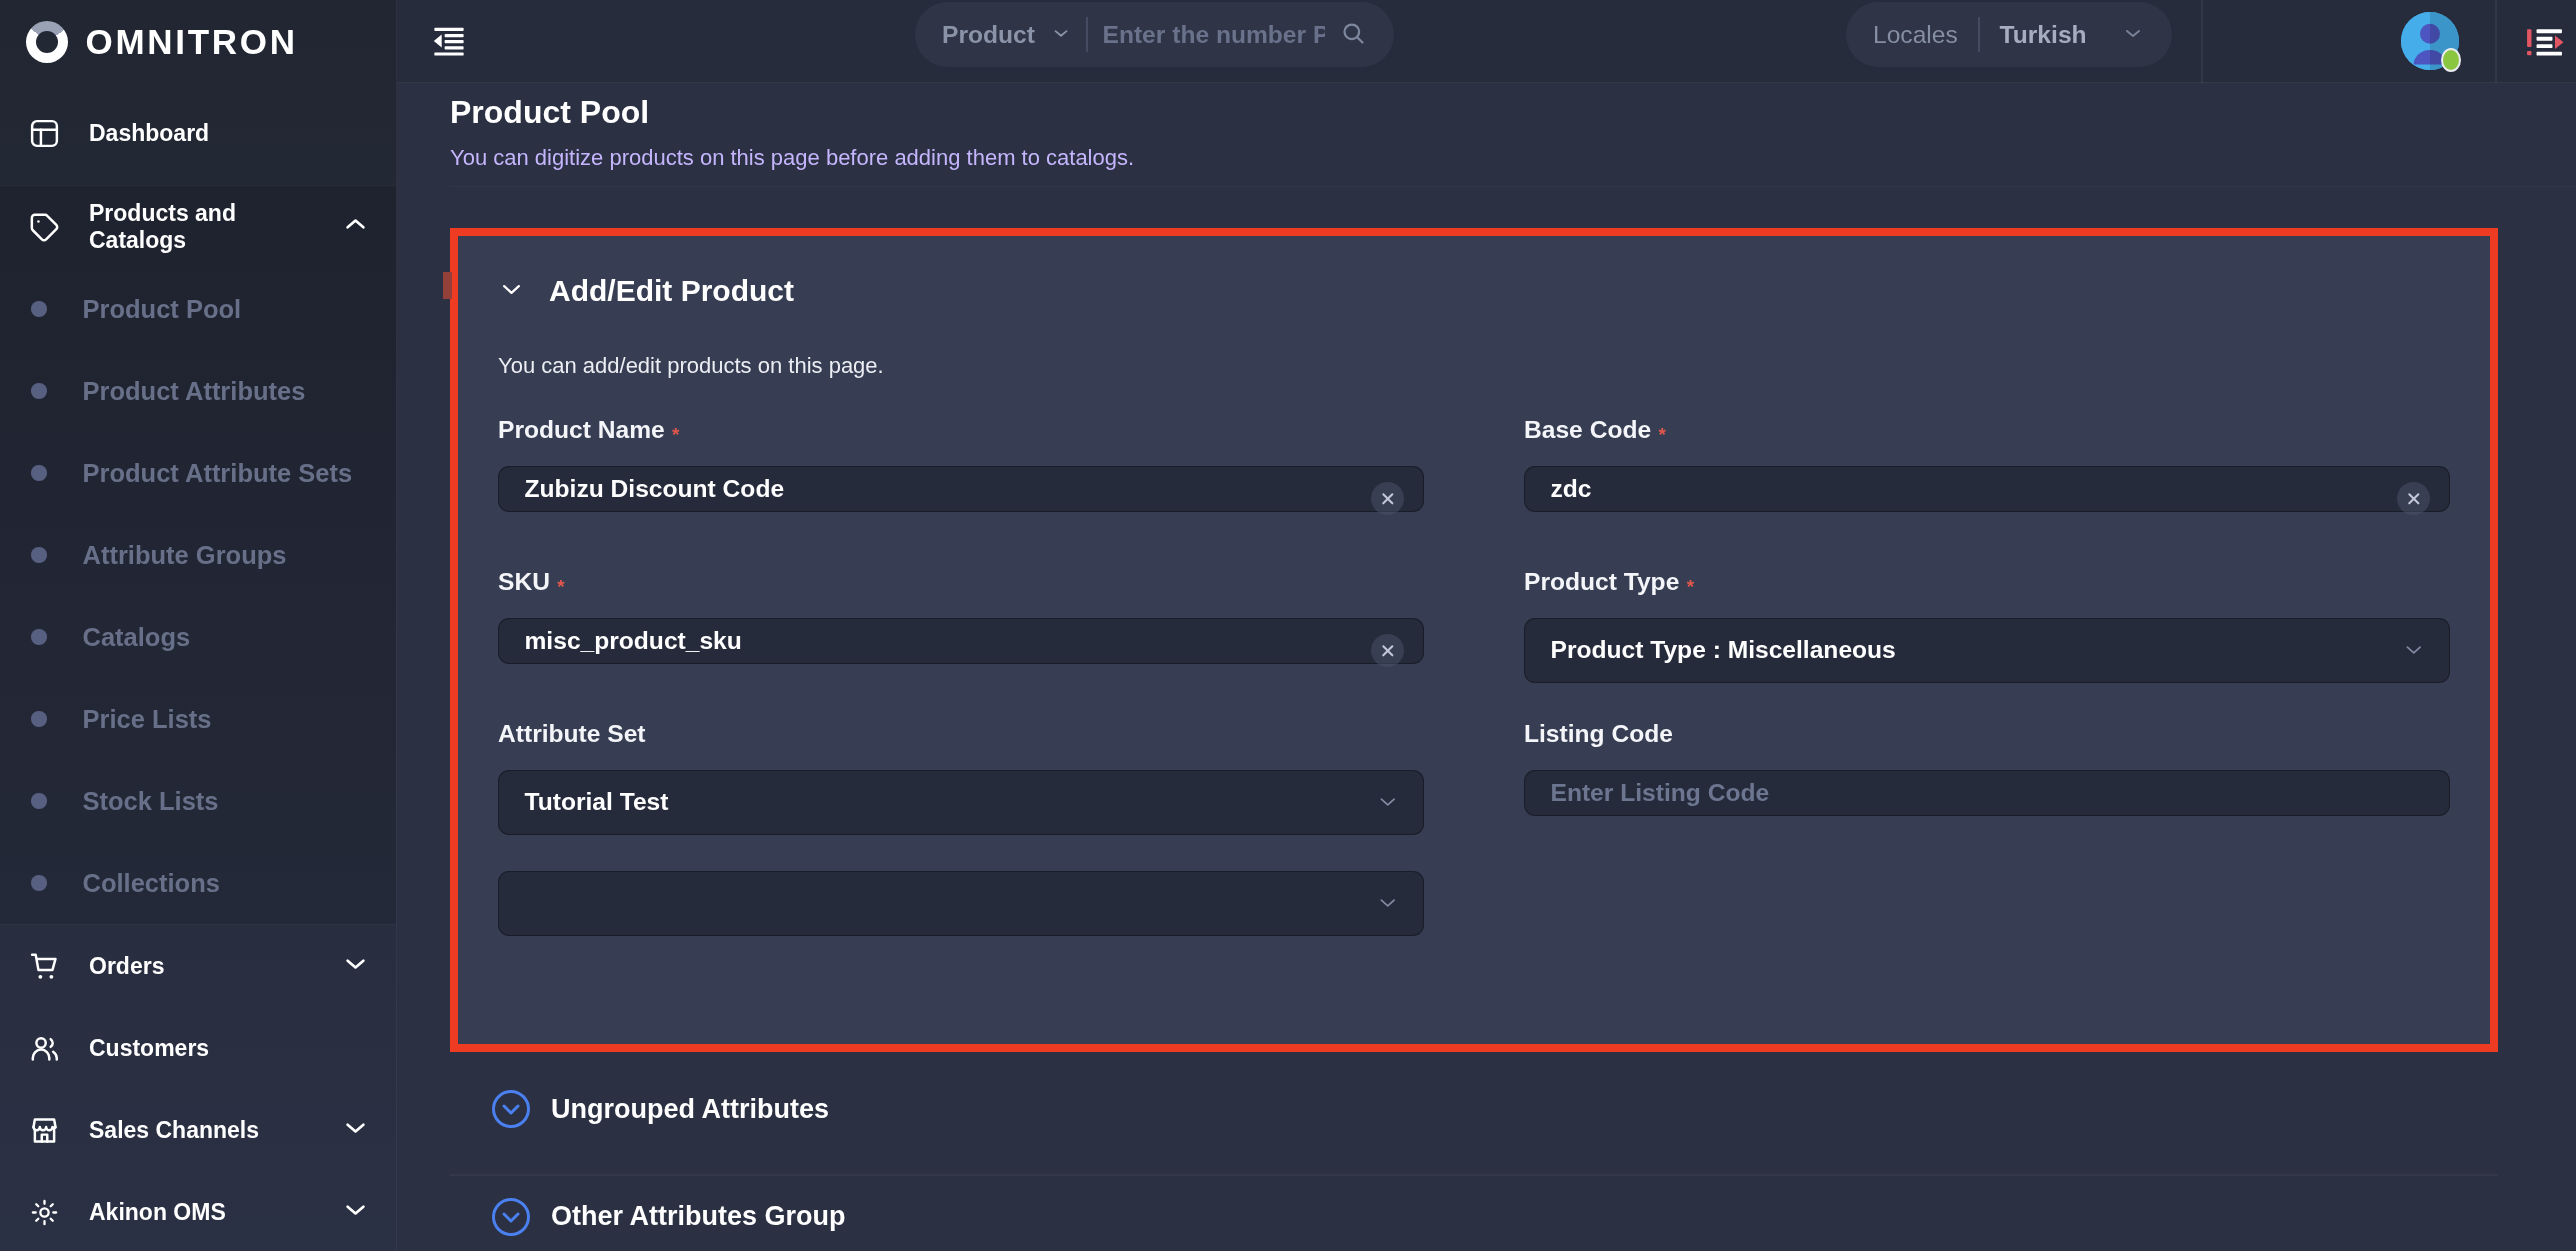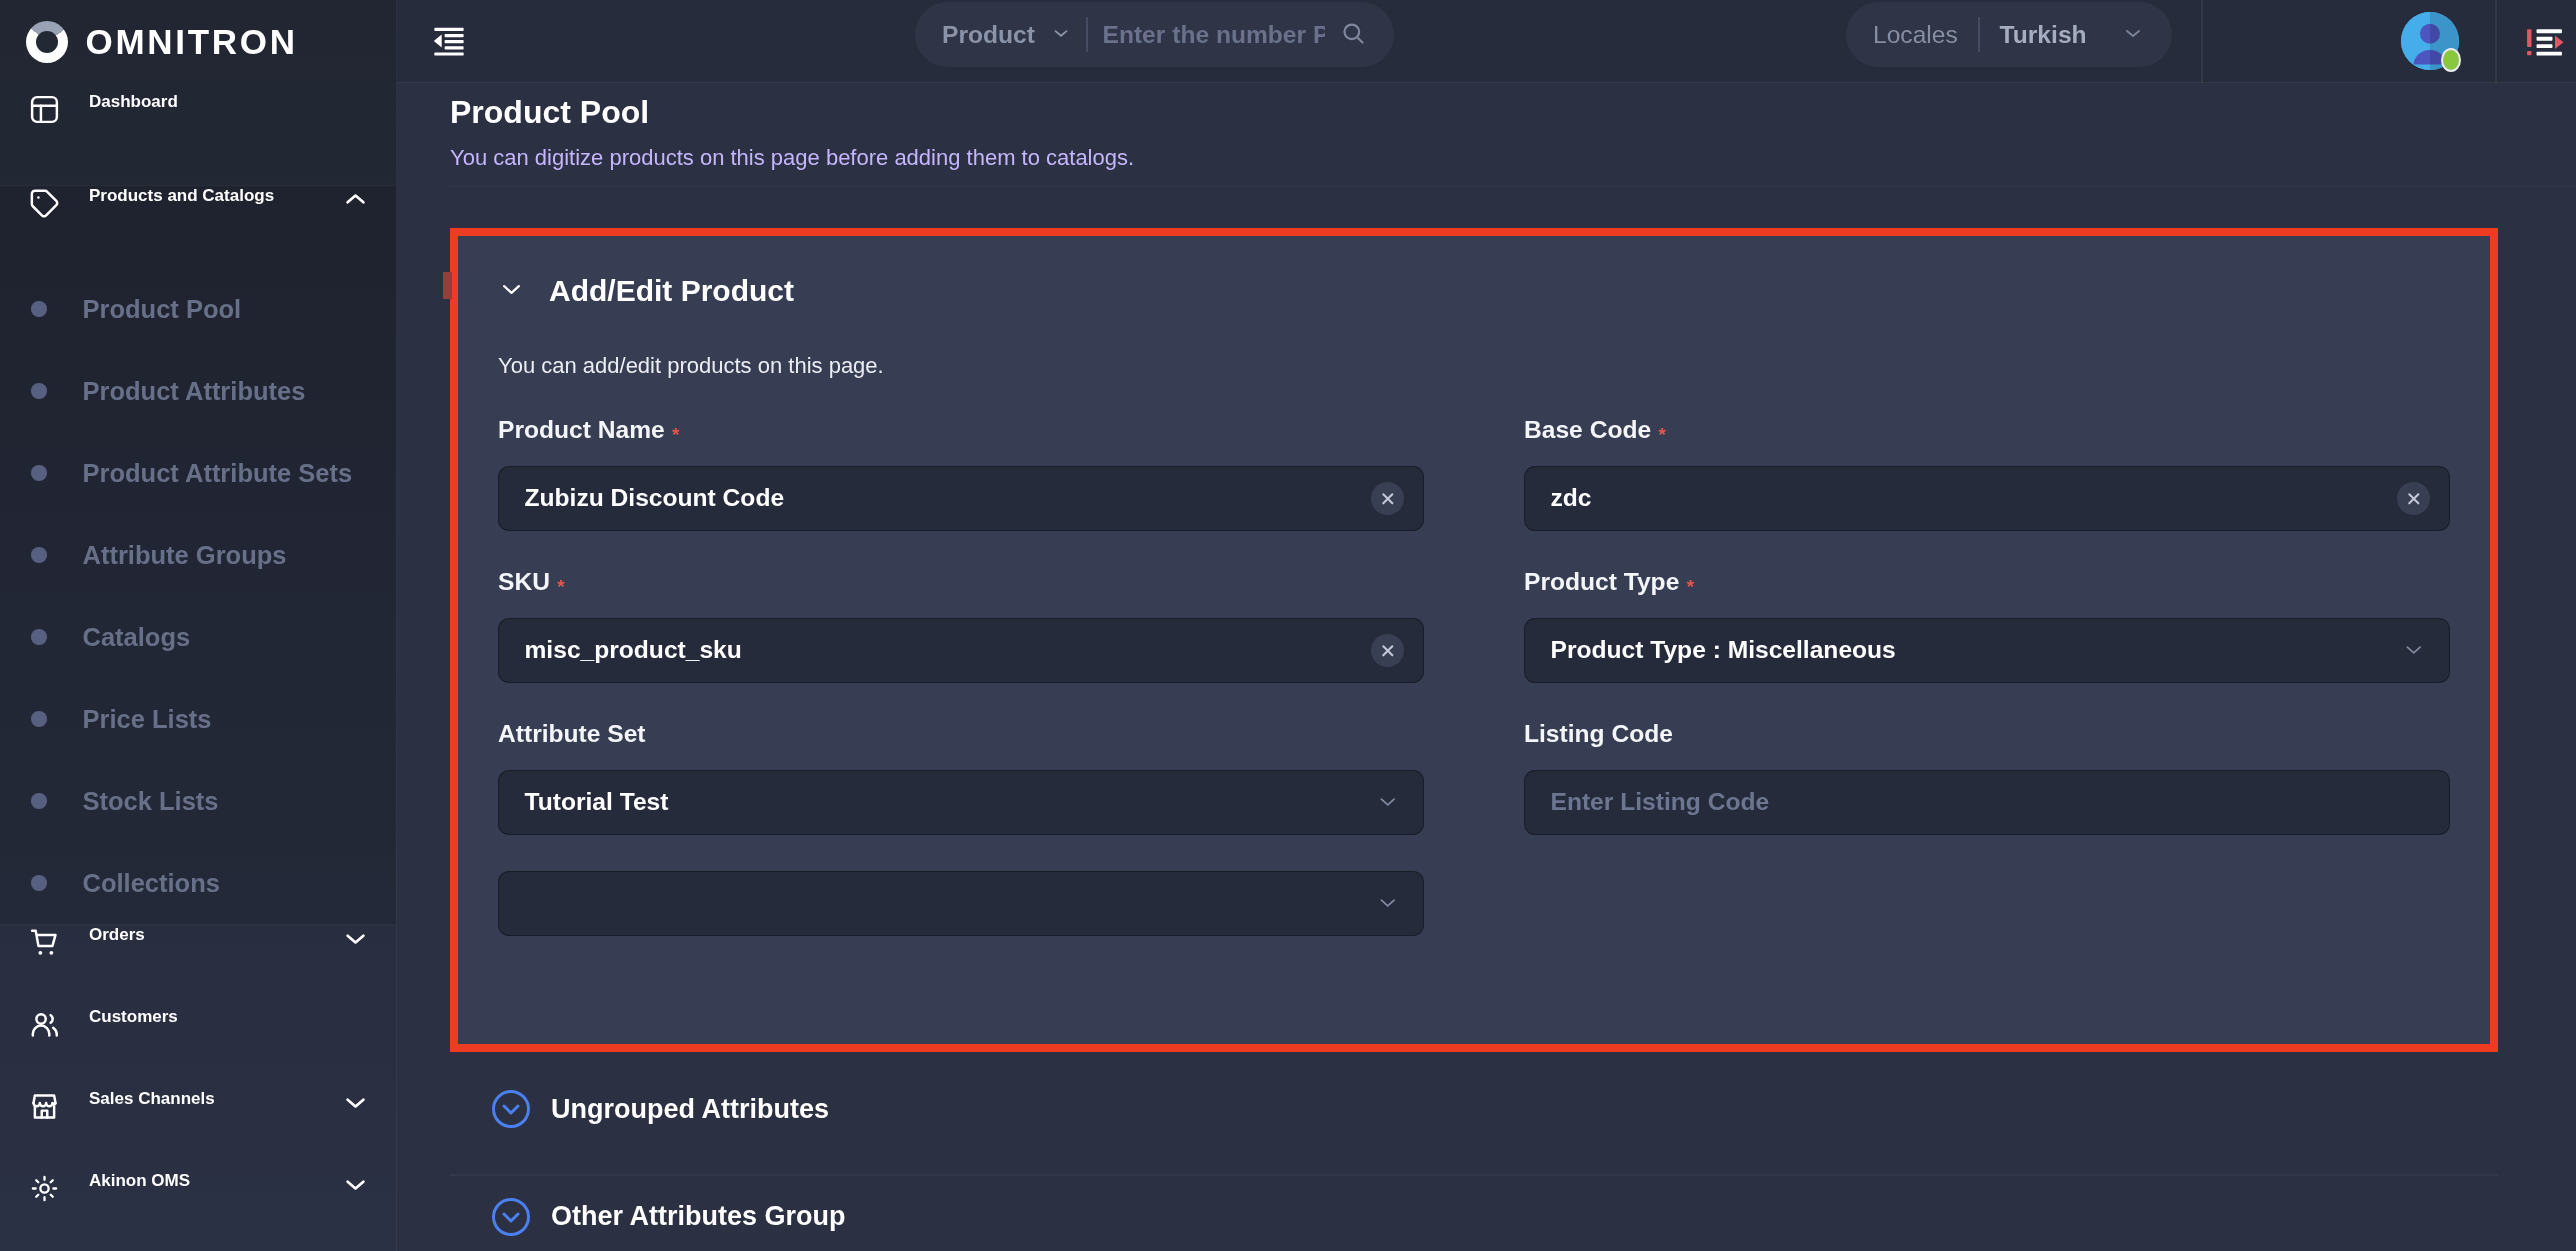--- a/index.html
+++ b/index.html
@@ -10,22 +10,22 @@
   
   .sidebar { width:397px; flex:none; background:linear-gradient(#212632,#2b3144);
              border-right:1.8px solid rgba(255,255,255,0.05); display:flex; flex-direction:column; }
   .logo-row { height:83px; flex:none; display:flex; align-items:center; padding-left:25.5px; gap:18px; }
   .logo-mark { width:42px; height:42px; border-radius:50%; position:relative; flex:none;
                background:conic-gradient(from -50deg,#9aa3b5 0 105deg,#ffffff 105deg 360deg); }
   .logo-mark::after { content:""; position:absolute; inset:10px; border-radius:50%; background:#232835; }
   .logo-text { font-size:35px; font-weight:bold; letter-spacing:2.7px; color:#fff; }
 
   .nav { flex:1; }
-  .nav-item { height:82px; display:flex; padding:0 27px; gap:27px;
-              font-size:17px; font-weight:bold; color:#fff; cursor:pointer; }
+  .nav-item { height:82px; display:flex; align-items:center; padding:0 27px; gap:27px;
+              font-size:23px; font-weight:bold; color:#fff; cursor:pointer; }
   .nav-item .nicon { width:35px; height:35px; flex:none; display:flex; align-items:center; justify-content:center; }
   .nav-item .chev { margin-left:auto; }
   .nav-item.first { margin-top:9px; }
   .nav-group { margin-top:11px; background:rgba(0,0,0,0.10);
                border-top:1.8px solid rgba(255,255,255,0.04); border-bottom:1.8px solid rgba(255,255,255,0.045); }
   .subnav { list-style:none; }
   .subnav li { height:82px; display:flex; align-items:center; padding-left:31px; gap:36px;
                color:#677088; font-size:25.5px; font-weight:bold; cursor:pointer; }
   .bullet { width:15.5px; height:15.5px; border-radius:50%; background:#586081; flex:none; }
   .subnav .slbl { width:273px; line-height:35px; }
@@ -64,21 +64,21 @@
   .card-head { display:flex; align-items:center; gap:24px; margin-top:5.5px; cursor:pointer; }
   .card-title { font-size:30px; font-weight:bold; color:#fff; line-height:44px; }
   .card-desc { margin-top:40px; font-size:22px; color:#eceef3; }
 
   .form { display:grid; grid-template-columns:1fr 1fr; column-gap:100px; row-gap:36px; margin-top:36px; }
   .field { }
   .flabel { display:flex; gap:7.3px; margin-bottom:22px; align-items:flex-end; }
   .flabel .ltext { font-size:24.6px; font-weight:bold; color:#f3f5f9; line-height:29px; }
   .req { color:#e2574c; font-size:19px; font-weight:bold; line-height:18px; }
   .control { position:relative; height:65px; }
-  .tinput { width:100%; height:65px; background:#262b3c; border:1.8px solid rgba(0,0,0,0.32); border-radius:11px;
+  .tinput { width:100%; height:46px; background:#262b3c; border:1.8px solid rgba(0,0,0,0.32); border-radius:11px;
             color:#fff; font-weight:bold; font-size:24.6px; padding:0 73px 0 25.5px;
             font-family:"Liberation Sans",sans-serif; outline:none; }
   .tinput::placeholder { color:#6d7690; font-weight:bold; }
   .selectbox { width:100%; height:65px; background:#262b3c; border:1.8px solid rgba(0,0,0,0.32); border-radius:11px;
                display:flex; align-items:center; padding:0 73px 0 25.5px; cursor:pointer; }
   .selectbox .sval { color:#fff; font-weight:bold; font-size:24.6px; white-space:nowrap; }
   .clear-btn { position:absolute; right:20px; top:16.4px; width:33px; height:33px; border-radius:50%;
                background:rgba(80,88,110,0.45); display:flex; align-items:center; justify-content:center; cursor:pointer; }
   .sel-chev { position:absolute; right:24px; top:19px; pointer-events:none; }
 

